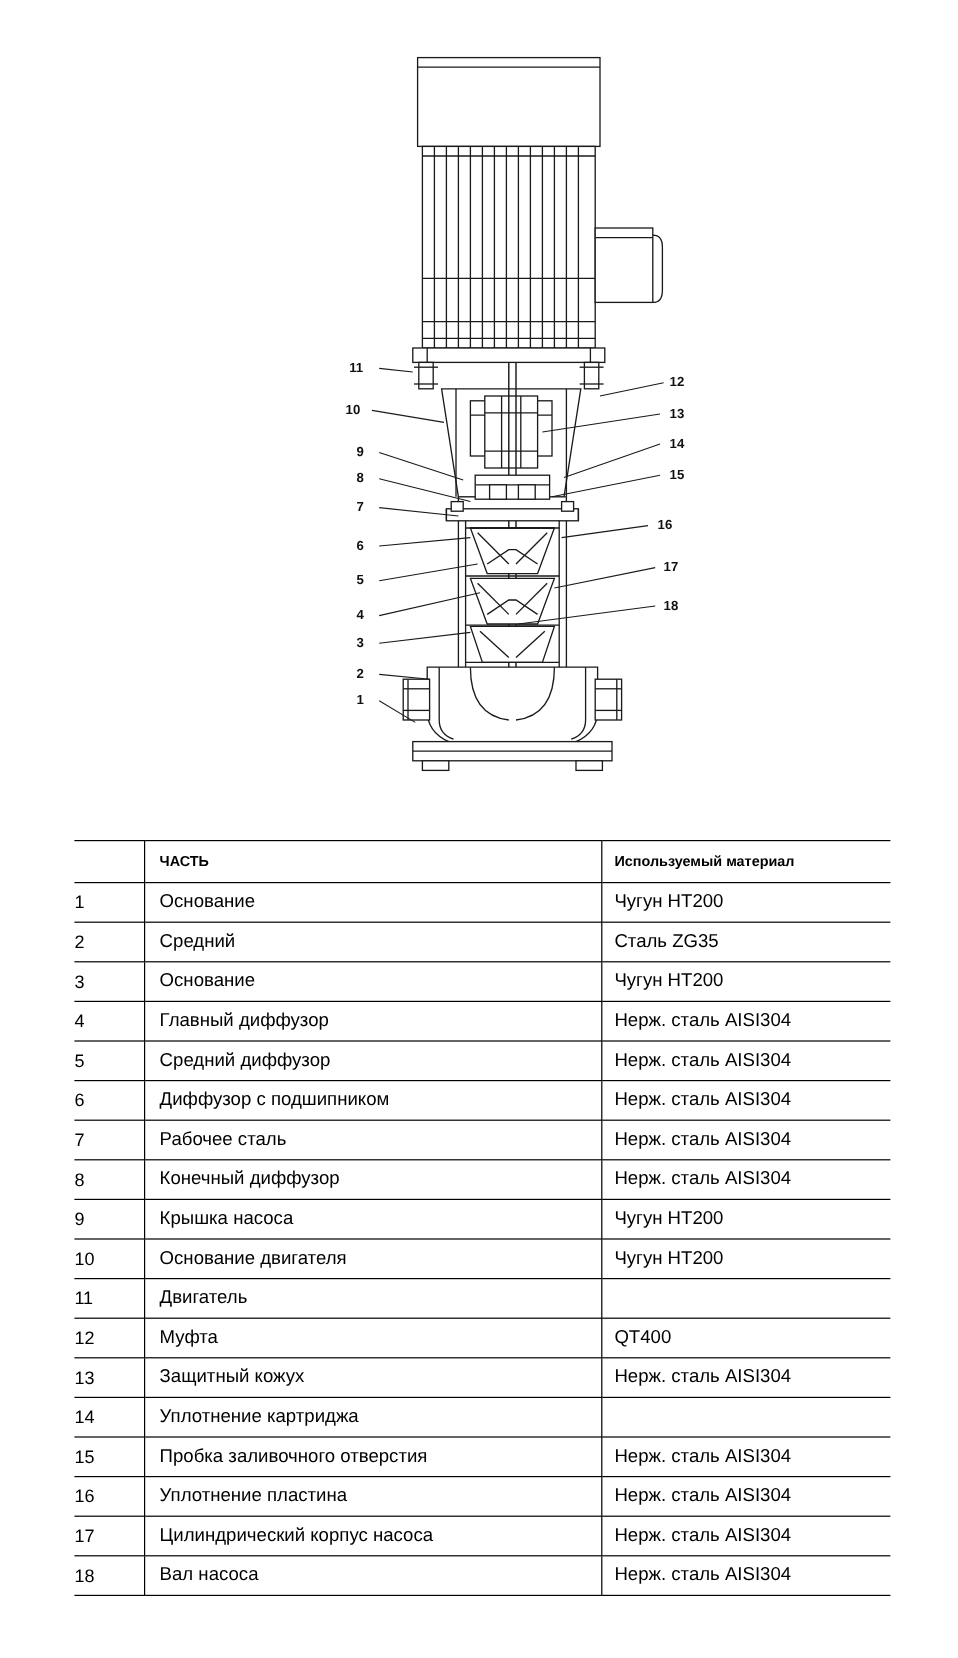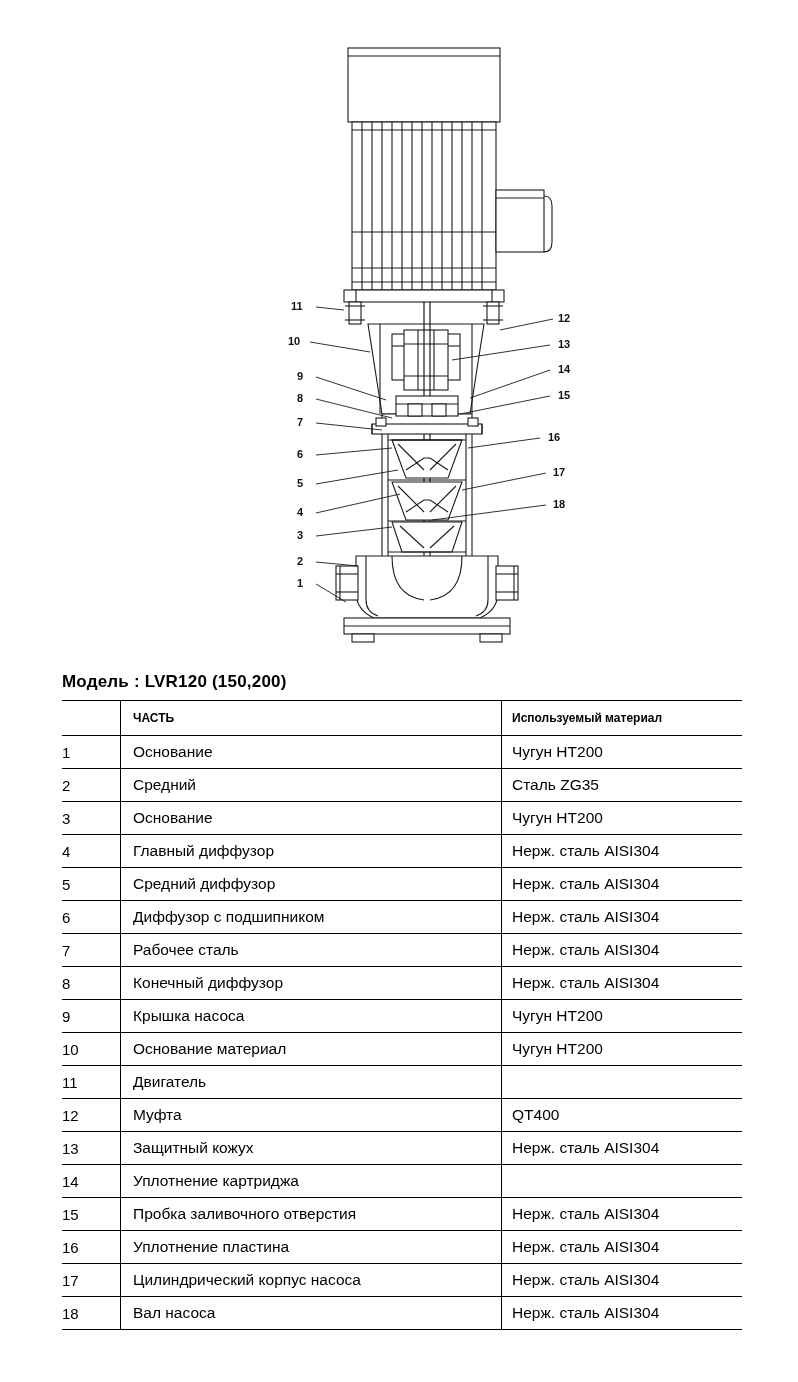--- a/index.html
+++ b/index.html
@@ -253,24 +253,20 @@
         <text x="558" y="348">13</text>
         <text x="558" y="373">14</text>
         <text x="558" y="399">15</text>
         <text x="548" y="441">16</text>
         <text x="553" y="476">17</text>
         <text x="553" y="508">18</text>
       </g>
     </svg>
   </div>
 
-  <div class="model-title">
-    <span class="mt-label">Модель :</span>
-    <span class="mt-value">LVR120 (150,200)</span>
-  </div>
 
   <table class="parts-table">
     <thead>
       <tr class="header-row">
         <th class="col-num"></th>
         <th class="col-part">ЧАСТЬ</th>
         <th class="col-mat">Используемый материал</th>
       </tr>
     </thead>
     <tbody>
@@ -314,21 +310,21 @@
         <td class="col-part">Конечный диффузор</td>
         <td class="col-mat">Нерж. сталь AISI304</td>
       </tr>
       <tr>
         <td class="col-num">9</td>
         <td class="col-part">Крышка насоса</td>
         <td class="col-mat">Чугун HT200</td>
       </tr>
       <tr>
         <td class="col-num">10</td>
-        <td class="col-part">Основание материал</td>
+        <td class="col-part">Основание двигателя</td>
         <td class="col-mat">Чугун HT200</td>
       </tr>
       <tr>
         <td class="col-num">11</td>
         <td class="col-part">Двигатель</td>
         <td class="col-mat"></td>
       </tr>
       <tr>
         <td class="col-num">12</td>
         <td class="col-part">Муфта</td>

